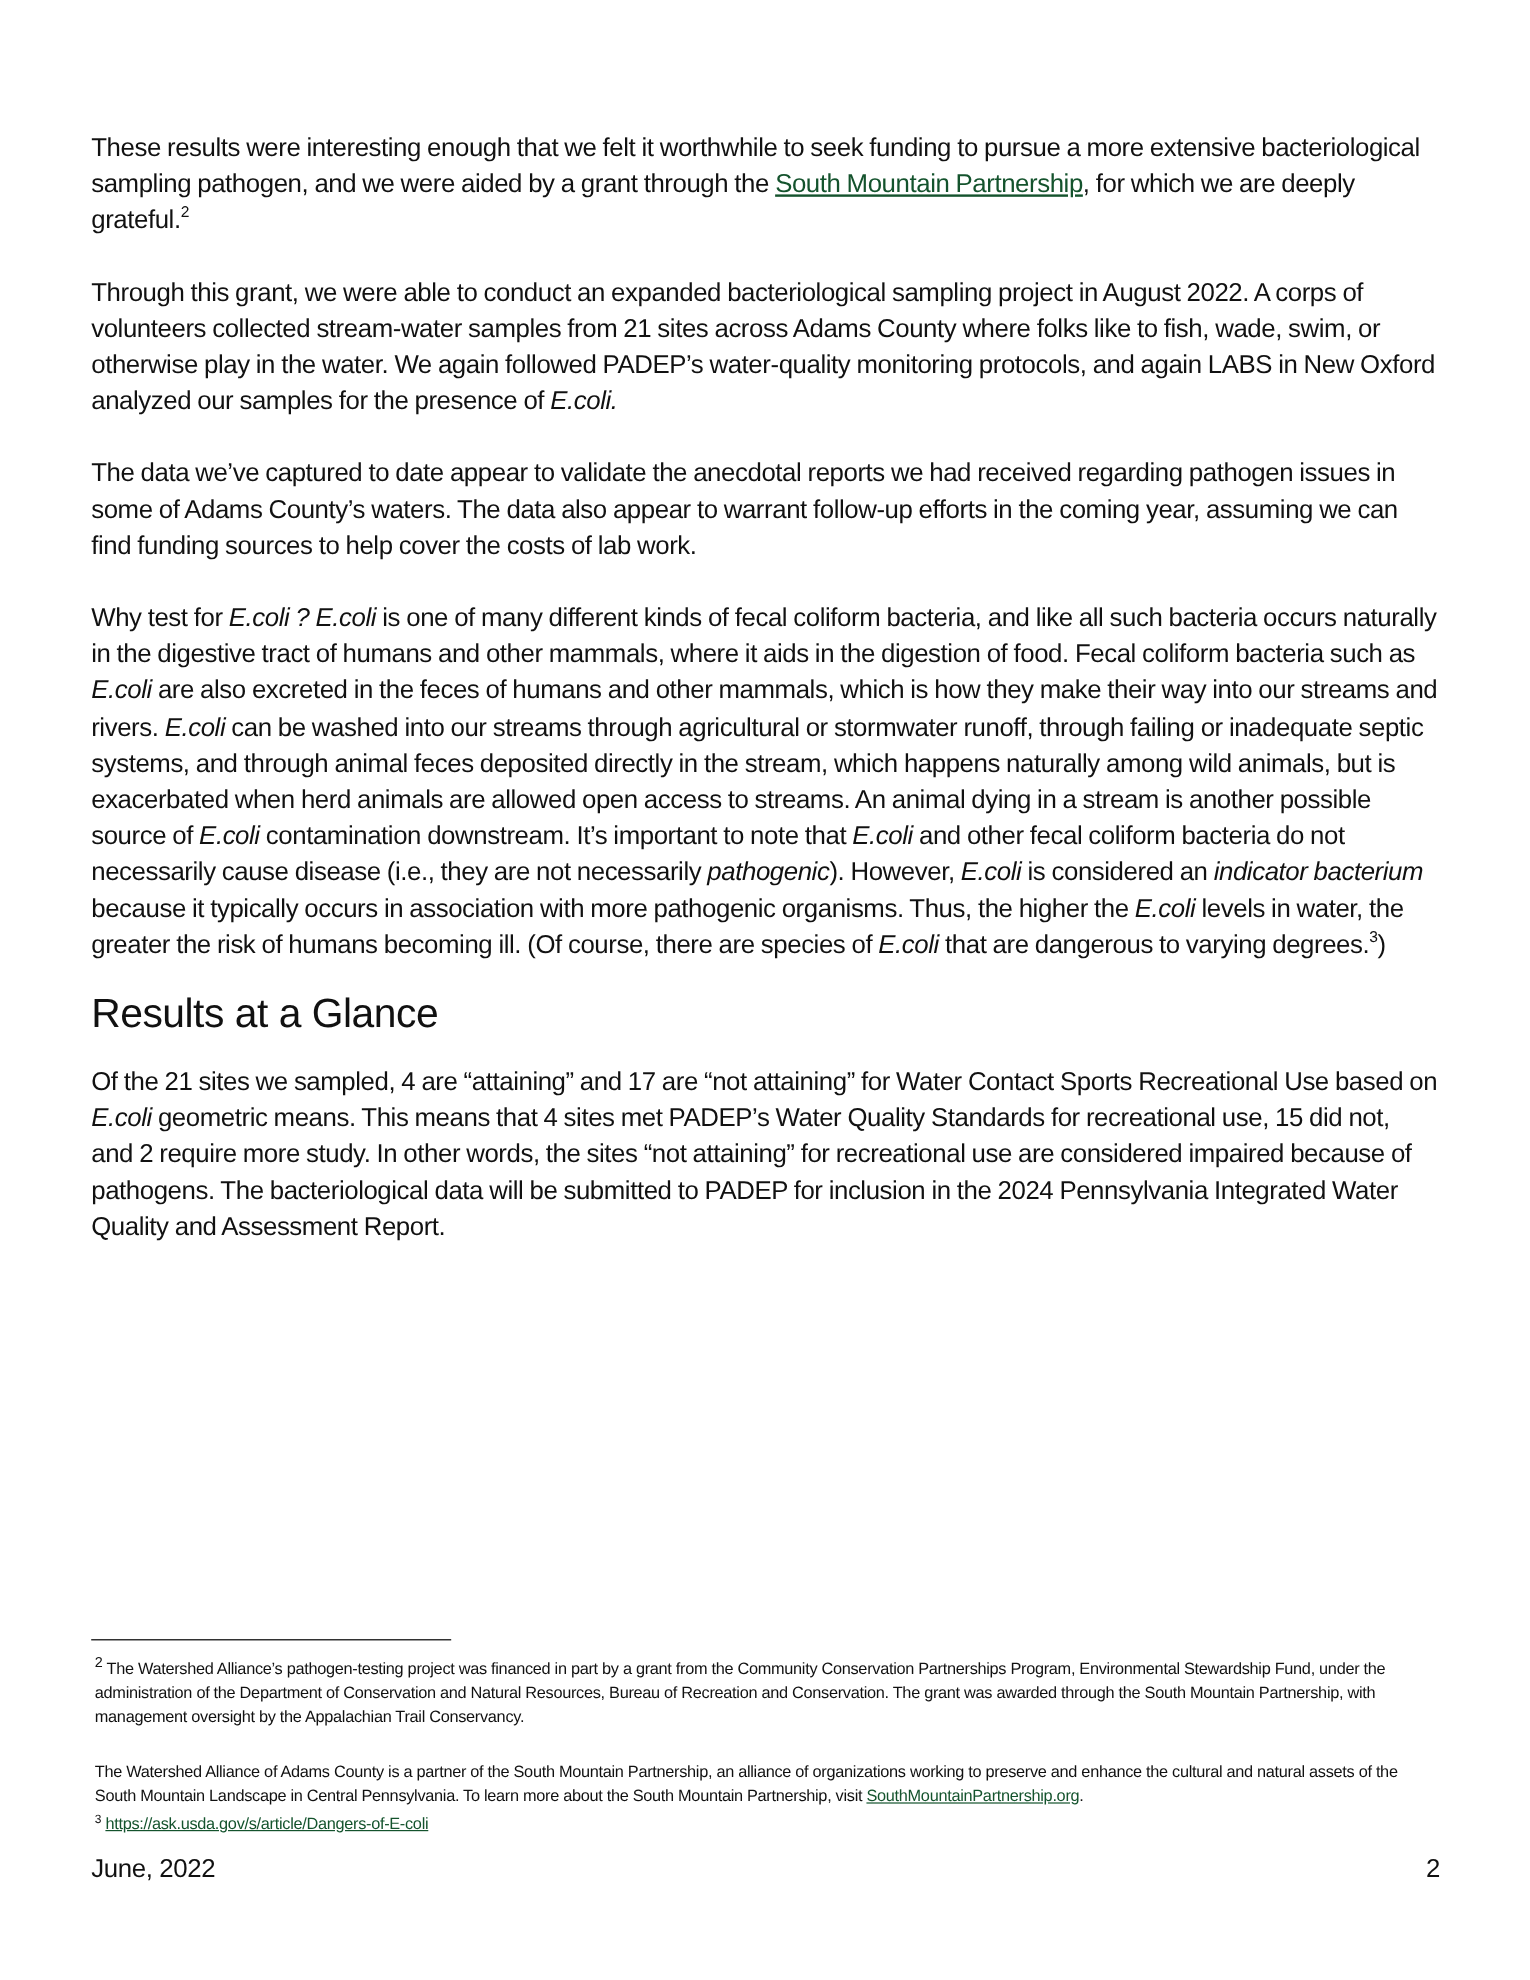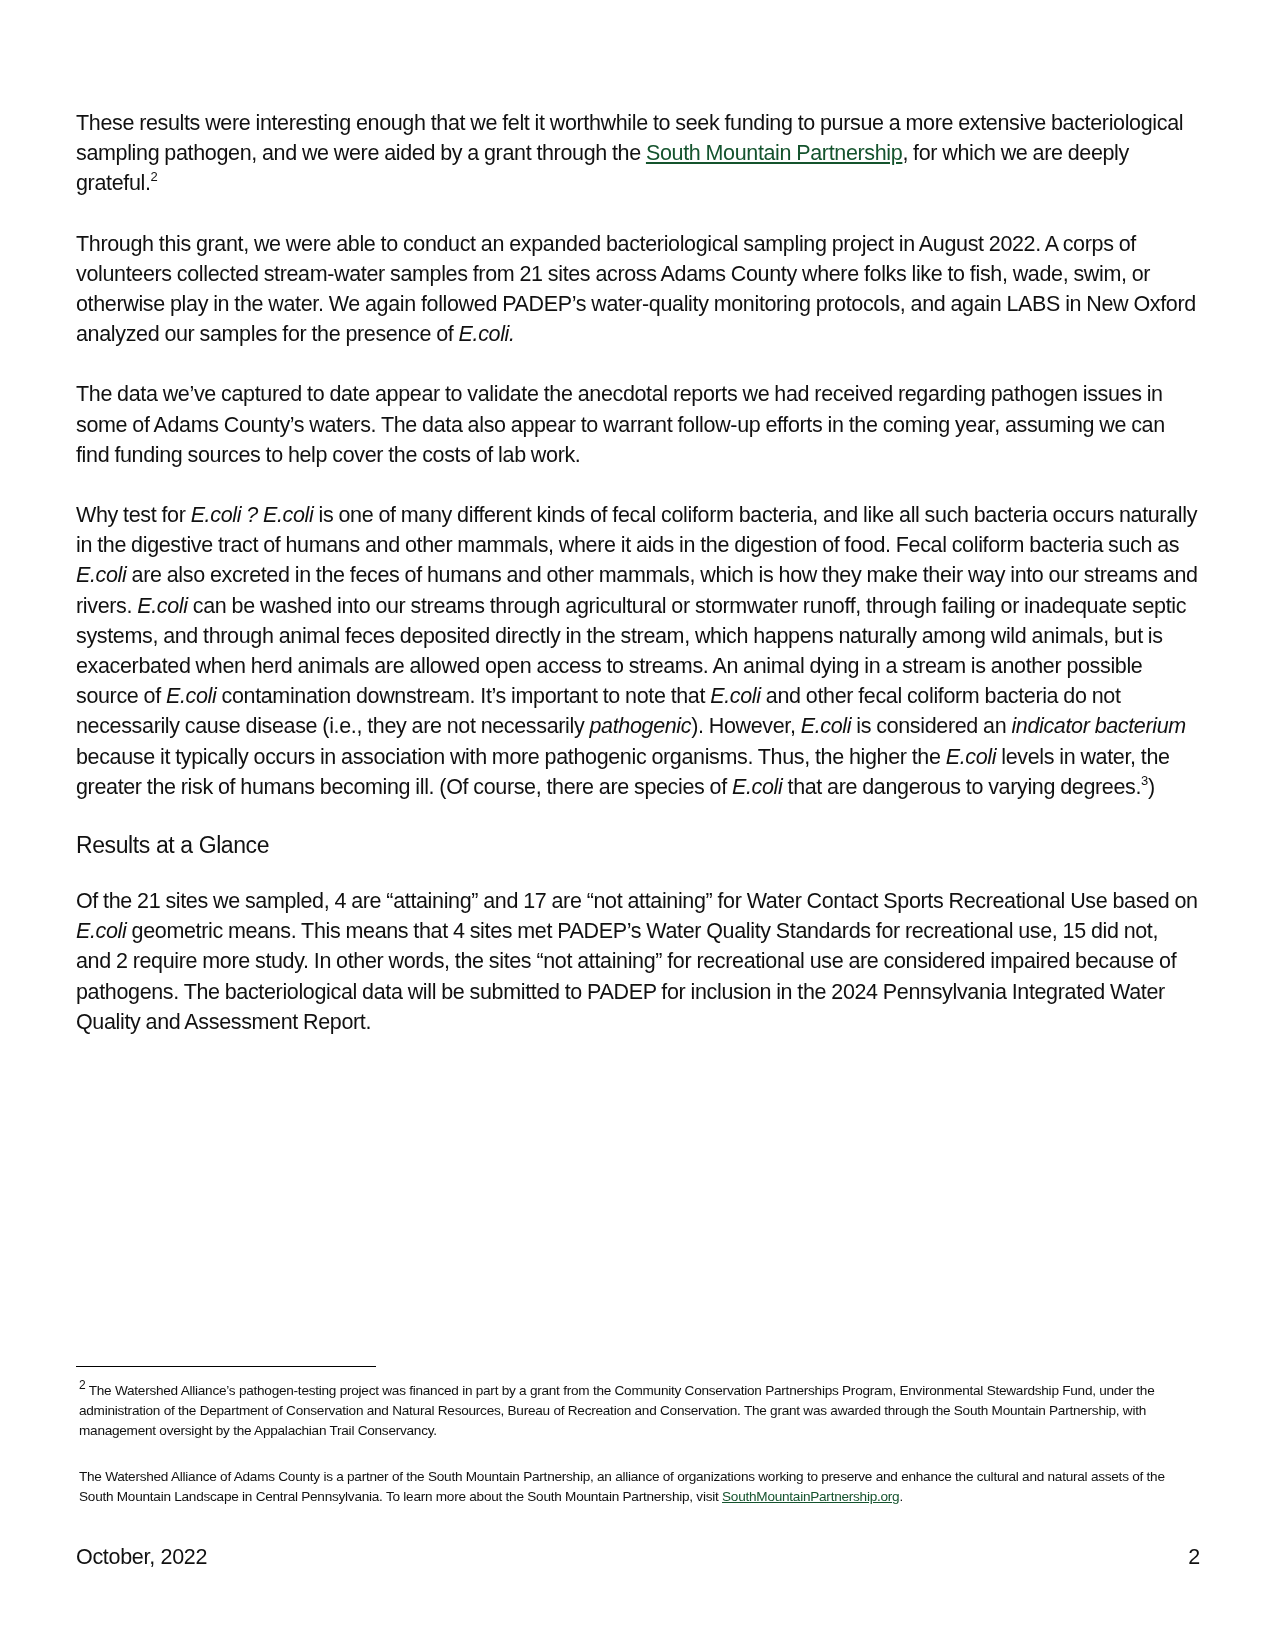--- a/index.html
+++ b/index.html
@@ -10,21 +10,21 @@
     }
     .page { position: absolute; left: 76px; top: 108px; width: 1122px; }
     .para {
       font-size: 21.5px; line-height: 30.2px; margin: 0 0 30px 0;
       letter-spacing: -0.35px; word-spacing: -0.5px;
     }
     .para i, .para em { font-style: italic; text-align: center; }
     a.link { color: #14532d; text-decoration: underline; text-align: center; }
     sup { font-size: 13px; line-height: 0; vertical-align: 9px; }
     h2.heading {
-      font-weight: normal; font-size: 23px; line-height: 38px;
+      font-weight: normal; font-size: 34px; line-height: 38px;
       margin: -6px 0 22px 0; letter-spacing: -0.4px;
     }
     .fn-rule {
       position: absolute; left: 76px; top: 1366px; width: 300px; height: 0;
       border-top: 1.5px solid #000;
     }
     .footnotes {
       position: absolute; left: 76px; top: 1378px; width: 1125px;
       font-size: 13.6px; line-height: 20px; letter-spacing: -0.25px;
     }
@@ -57,18 +57,19 @@
   <p class="para"><span>Of the 21 sites we sampled, 4 are “attaining” and 17 are “not attaining” for Water Contact Sports Recreational Use based on </span><i>E.coli</i><span> geometric means. This means that 4 sites met PADEP’s Water Quality Standards for recreational use, 15 did not, and 2 require more study. In other words, the sites “not attaining” for recreational use are considered impaired because of pathogens. The bacteriological data will be submitted to PADEP for inclusion in the 2024 Pennsylvania Integrated Water Quality and Assessment Report.</span></p>
 
 </div>
 
 <div class="fn-rule"></div>
 
 <div class="footnotes">
   <p class="fn2"><sup>2</sup><span> The Watershed Alliance’s pathogen-testing project was financed in part by a grant from the Community Conservation Partnerships Program, Environmental Stewardship Fund, under the administration of the Department of Conservation and Natural Resources, Bureau of Recreation and Conservation. The grant was awarded through the South Mountain Partnership, with management oversight by the Appalachian Trail Conservancy.</span></p>
   <div class="gap"></div>
   <p><span>The Watershed Alliance of Adams County is a partner of the South Mountain Partnership, an alliance of organizations working to preserve and enhance the cultural and natural assets of the South Mountain Landscape in Central Pennsylvania. To learn more about the South Mountain Partnership, visit </span><a class="link" href="#">SouthMountainPartnership.org</a><span>.</span></p>
+  <p class="fn3"><sup>3</sup> <a class="link" href="#">https://ask.usda.gov/s/article/Dangers-of-E-coli</a></p>
 </div>
 
 <div class="footer">
-  <span>October, 2022</span>
+  <span>June, 2022</span>
   <span>2</span>
 </div>
 
 </body></html>

